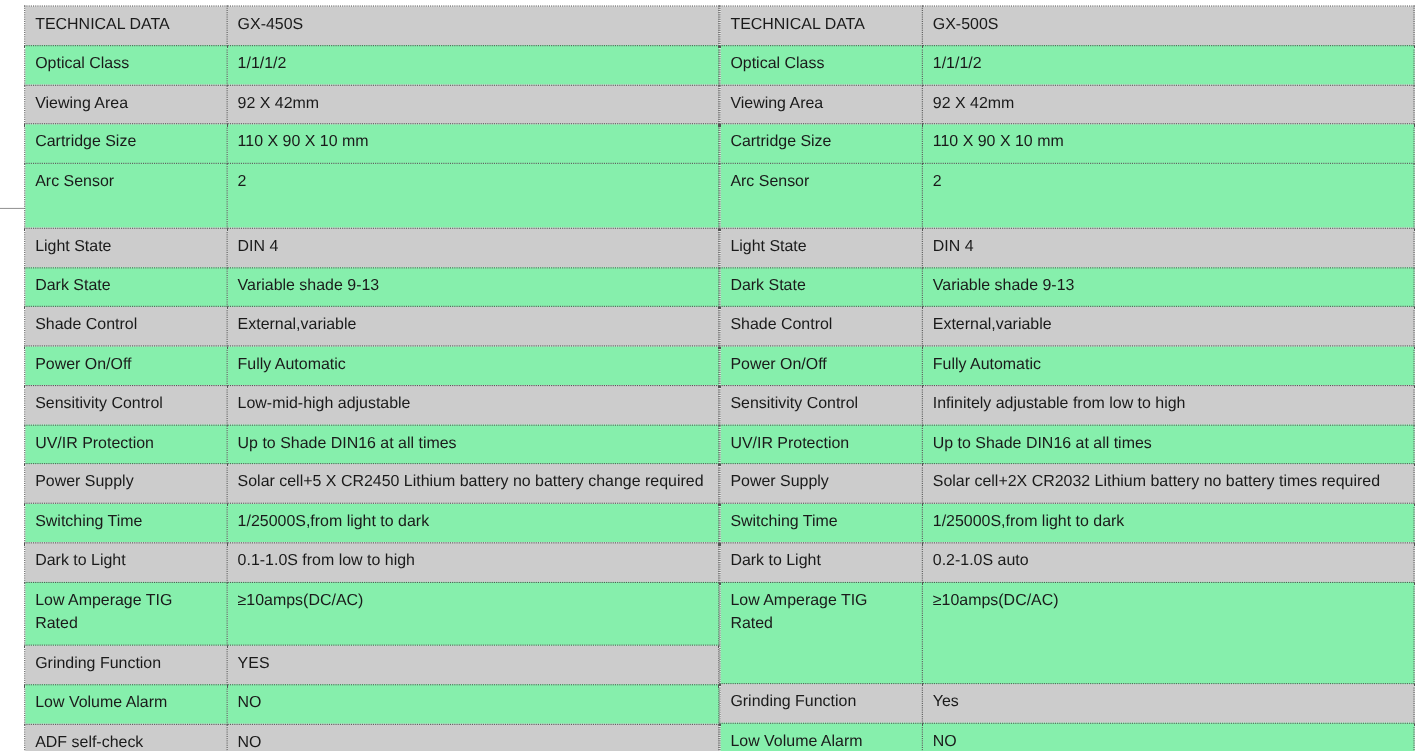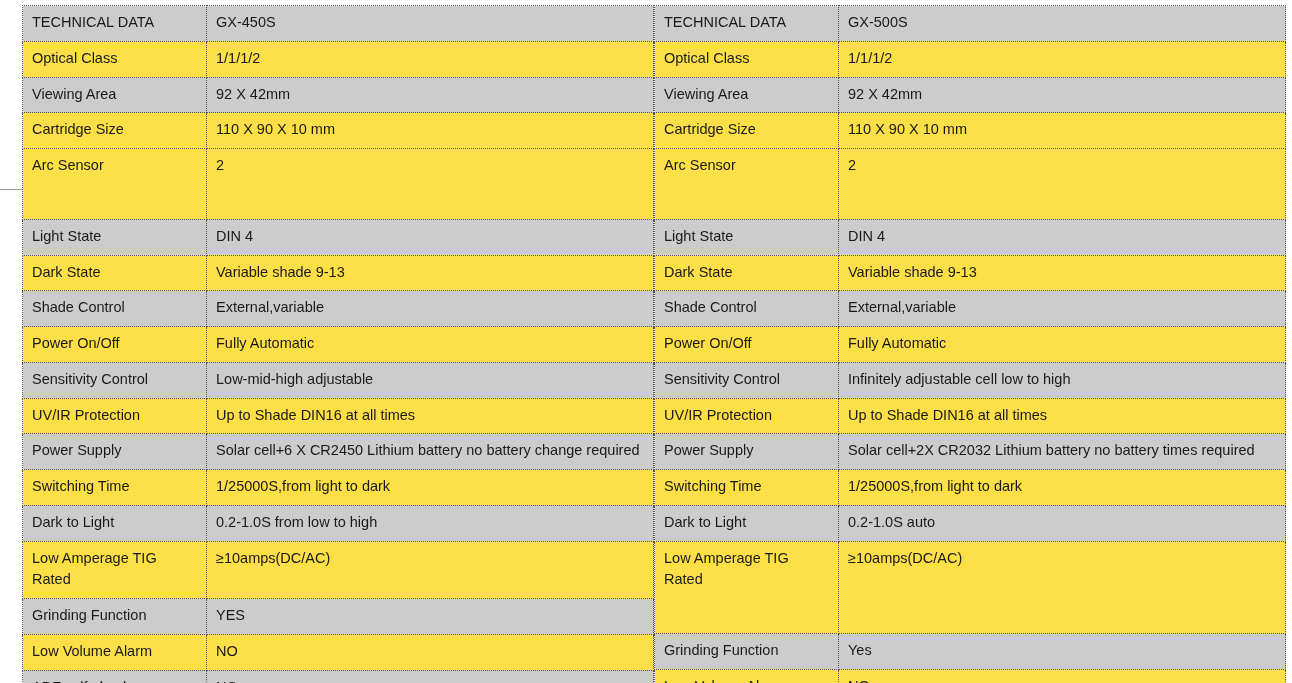--- a/index.html
+++ b/index.html
@@ -54,27 +54,27 @@
   table.spec-table td {
     border: 1px dotted #555555;
     padding: 6px 9px 7px 9px;
     vertical-align: top;
     text-align: left;
     word-wrap: break-word;
   }
 
   
   tr.band-dark td { background: #cccccc; }
-  tr.band-light td { background: #fde047; }
+  tr.band-light td { background: #86efac; }
 
   
   td.justify { text-align: justify; text-align-last: left; }
 
   
-  tr.tall-row td { padding-bottom: 42px; }
+  tr.tall-row td { padding-bottom: 30px; }
   tr.xtall-row td { padding-bottom: 42px; }
 </style>
 </head>
 <body>
 
 <div id="spec-sheet">
 
   <div class="edge-tick"></div>
 
   <div class="tables-row">
@@ -124,29 +124,29 @@
         <tr class="band-dark">
           <td>Sensitivity Control</td>
           <td>Low-mid-high adjustable</td>
         </tr>
         <tr class="band-light">
           <td>UV/IR Protection</td>
           <td>Up to Shade DIN16 at all times</td>
         </tr>
         <tr class="band-dark">
           <td>Power Supply</td>
-          <td class="justify">Solar cell+6 X CR2450 Lithium battery no battery change required</td>
+          <td class="justify">Solar cell+5 X CR2450 Lithium battery no battery change required</td>
         </tr>
         <tr class="band-light">
           <td>Switching Time</td>
           <td>1/25000S,from light to dark</td>
         </tr>
         <tr class="band-dark">
           <td>Dark to Light</td>
-          <td>0.2-1.0S from low to high</td>
+          <td>0.1-1.0S from low to high</td>
         </tr>
         <tr class="band-light">
           <td class="justify">Low Amperage TIG Rated</td>
           <td>≥10amps(DC/AC)</td>
         </tr>
         <tr class="band-dark">
           <td>Grinding Function</td>
           <td>YES</td>
         </tr>
         <tr class="band-light">
@@ -197,21 +197,21 @@
         <tr class="band-dark">
           <td>Shade Control</td>
           <td>External,variable</td>
         </tr>
         <tr class="band-light">
           <td>Power On/Off</td>
           <td>Fully Automatic</td>
         </tr>
         <tr class="band-dark">
           <td>Sensitivity Control</td>
-          <td>Infinitely adjustable cell low to high</td>
+          <td>Infinitely adjustable from low to high</td>
         </tr>
         <tr class="band-light">
           <td>UV/IR Protection</td>
           <td>Up to Shade DIN16 at all times</td>
         </tr>
         <tr class="band-dark">
           <td>Power Supply</td>
           <td class="justify">Solar cell+2X CR2032 Lithium battery no battery times required</td>
         </tr>
         <tr class="band-light">

